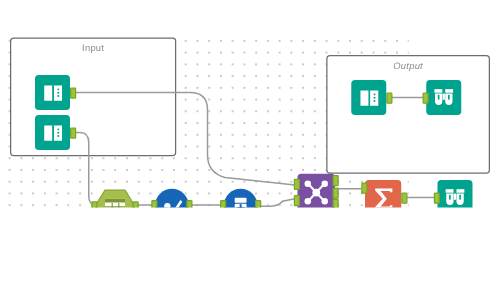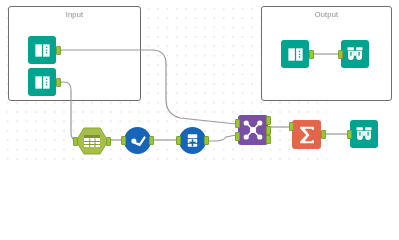--- a/index.html
+++ b/index.html
@@ -7,20 +7,21 @@
     width:399px;height:166px;overflow:hidden;
     font-family:"Liberation Sans","DejaVu Sans",sans-serif;
     background:#ffffff;
   }
   #canvas{
     position:relative;width:327px;height:166px;
     background-color:#ffffff;
     background-image:radial-gradient(#c9c9c9 0.6px, transparent 0.7px);
     background-size:9.4px 9.4px;
     background-position:3px 4px;
+    margin-top:24px;
   }
   
   .container{
     position:absolute;
     background:#ffffff;
     border:1px solid #6d6d6d;
     border-radius:3px;
     box-sizing:border-box;
   }
   .container-title{
@@ -64,21 +65,21 @@
 </style>
 </head>
 <body>
 
 <div id="canvas">
 
   <div class="container" style="left:8px;top:6px;width:133px;height:95px;">
     <div class="container-title">Input</div>
   </div>
 
-  <div class="container" style="left:261px;top:6px;width:131px;height:95px;">
+  <div class="container" style="left:261px;top:20px;width:131px;height:95px;font-style:italic;">
     <div class="container-title">Output</div>
   </div>
 
   <svg id="wires" viewBox="0 0 399 166">
     <path fill="none" stroke="#9a9a9a" stroke-width="1.2" d="M 60 50 L 152 50 Q 166 50 166 64 L 166 100 Q 166 114 180 118 L 236 124"></path>
     <path fill="none" stroke="#9a9a9a" stroke-width="1.2" d="M 60 82 L 64 82 Q 71 82 71 90 L 71 133 Q 71 140 77 140"></path>
     <path fill="none" stroke="#9a9a9a" stroke-width="1.2" d="M 110 140 L 122 140"></path>
     <path fill="none" stroke="#9a9a9a" stroke-width="1.2" d="M 153 140 L 176 140"></path>
     <path fill="none" stroke="#9a9a9a" stroke-width="1.2" d="M 207 141 L 215 141 Q 223 141 226 137 L 236 135"></path>
     <path fill="none" stroke="#9a9a9a" stroke-width="1.2" d="M 270 127 L 289 127"></path>

